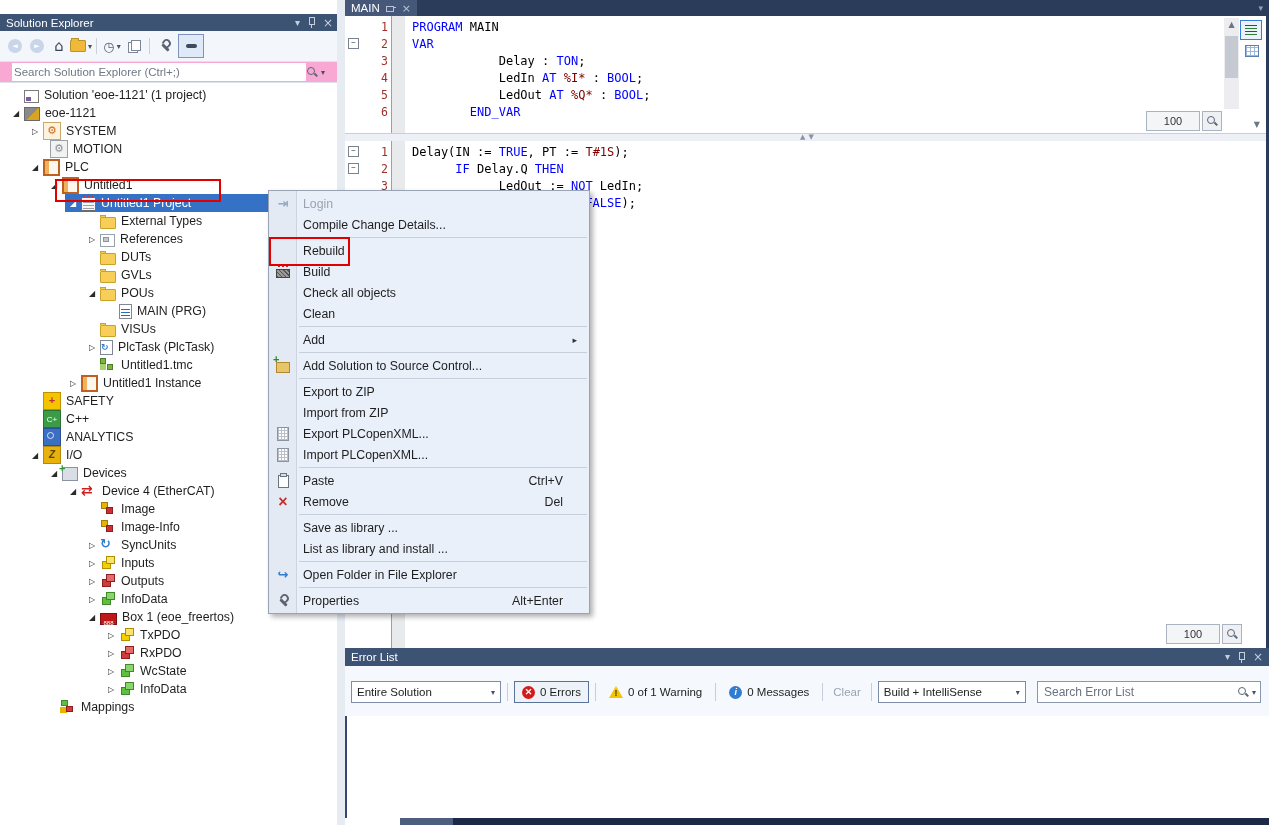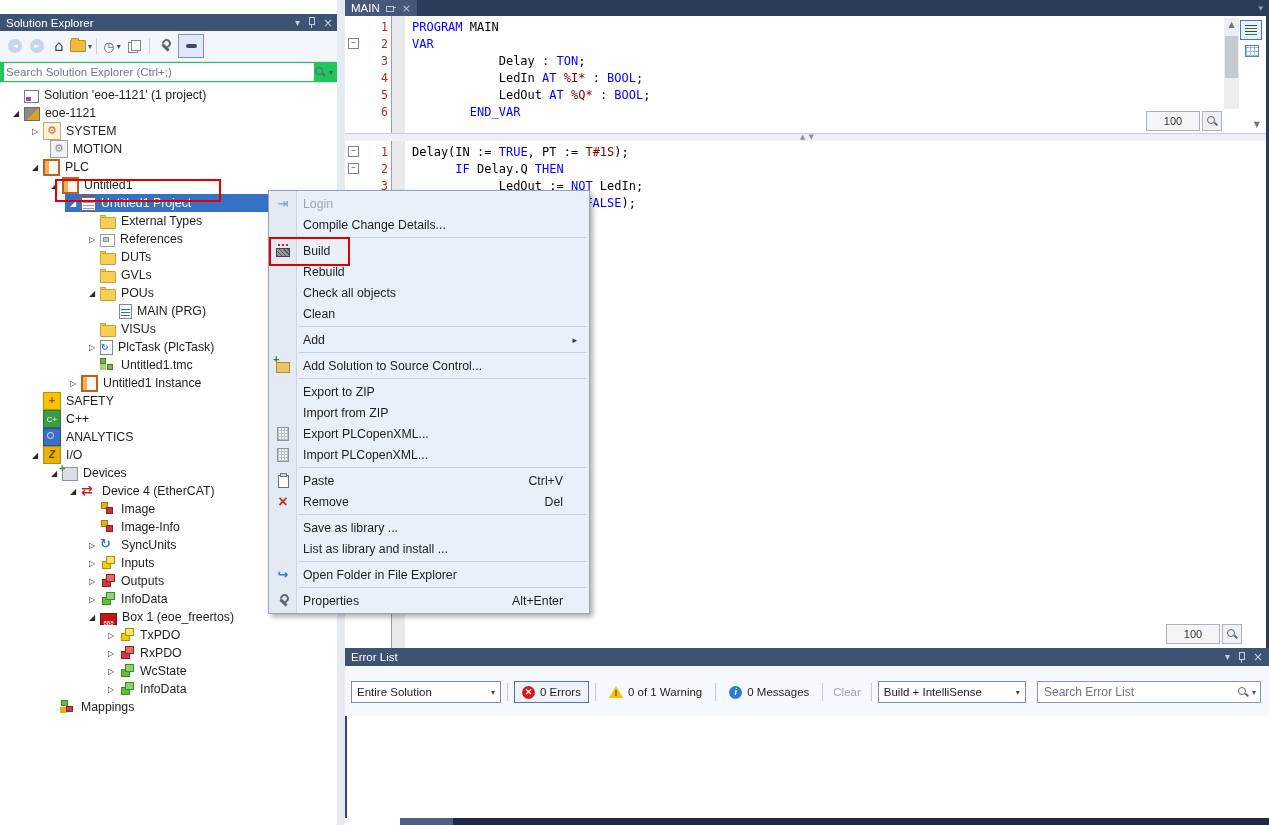--- a/index.html
+++ b/index.html
@@ -30,21 +30,21 @@
   .syncdoc{position:relative;width:12px;height:12px}
   .syncdoc::before{content:"";position:absolute;left:0;top:2px;width:8px;height:9px;border:1px solid #7c8698;background:#fff}
   .syncdoc::after{content:"";position:absolute;left:3px;top:0;width:8px;height:9px;border:1px solid #7c8698;background:#fff}
   .wrench{position:relative;width:14px;height:14px}
   .wrench::before{content:"";position:absolute;left:6px;top:4px;width:3px;height:9px;background:#5a6472;transform:rotate(-45deg);border-radius:1px}
   .wrench::after{content:"";position:absolute;right:1px;top:0;width:5px;height:5px;border:2px solid #5a6472;border-radius:50%;border-bottom-color:transparent;transform:rotate(45deg)}
   .tb-sep{width:1px;height:16px;background:#c9d1dd;margin:0 4px}
   .tb-toggle{width:24px;height:22px;border:1px solid #7d93bb;background:#dfe9f7;display:flex;
              align-items:center;justify-content:center;margin-left:2px}
   .tb-toggle i{display:block;width:11px;height:4px;background:#3e4a5c;border-radius:2px}
-  .se-search{height:20px;margin:0;border-bottom:1px solid #dde3ec;display:flex;align-items:center;background:#22c55e;padding:0 4px}
+  .se-search{height:20px;margin:0;border-bottom:1px solid #dde3ec;display:flex;align-items:center;background:#f9a8d4;padding:0 12px}
   .se-search input{flex:1;border:none;outline:none;font-family:"Liberation Sans",sans-serif;
                    font-size:11.5px;color:#444;height:16px}
   .se-search input::placeholder{color:#6f7886}
   .mag{position:relative;width:13px;height:13px;flex:none}
   .mag::before{content:"";position:absolute;left:1px;top:1px;width:6px;height:6px;border:1.5px solid #5b6576;border-radius:50%}
   .mag::after{content:"";position:absolute;left:8px;top:8px;width:4px;height:1.5px;background:#5b6576;transform:rotate(45deg)}
 
   
   #tree{position:absolute;left:0;top:72px;right:0}
   .trow{height:18px;display:block}
@@ -700,28 +700,28 @@
           <span class="g-login glyph">⇥</span>
         </span>
         <span class="mi-label">Login</span>
       </div>
       <div class="mi">
         <span class="mi-ic"></span>
         <span class="mi-label">Compile Change Details...</span>
       </div>
       <div class="msep"></div>
       <div class="mi">
+        <span class="mi-ic"></span>
+        <span class="mi-label">Rebuild</span>
+      </div>
+      <div class="mi">
         <span class="mi-ic">
           <div class="m-build"></div>
         </span>
         <span class="mi-label">Build</span>
-      </div>
-      <div class="mi">
-        <span class="mi-ic"></span>
-        <span class="mi-label">Rebuild</span>
       </div>
       <div class="mi">
         <span class="mi-ic"></span>
         <span class="mi-label">Check all objects</span>
       </div>
       <div class="mi">
         <span class="mi-ic"></span>
         <span class="mi-label">Clean</span>
       </div>
       <div class="msep"></div>

